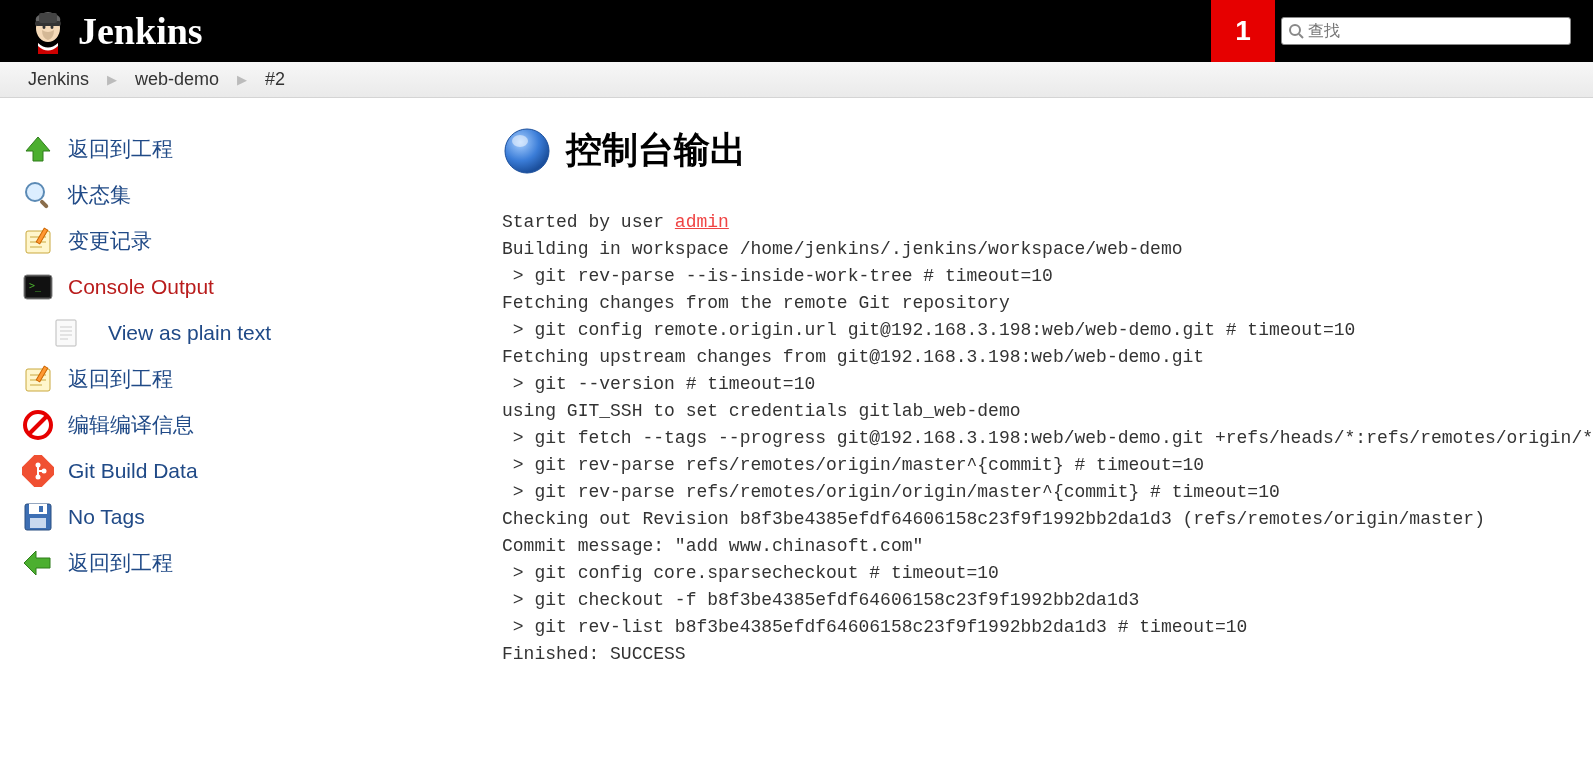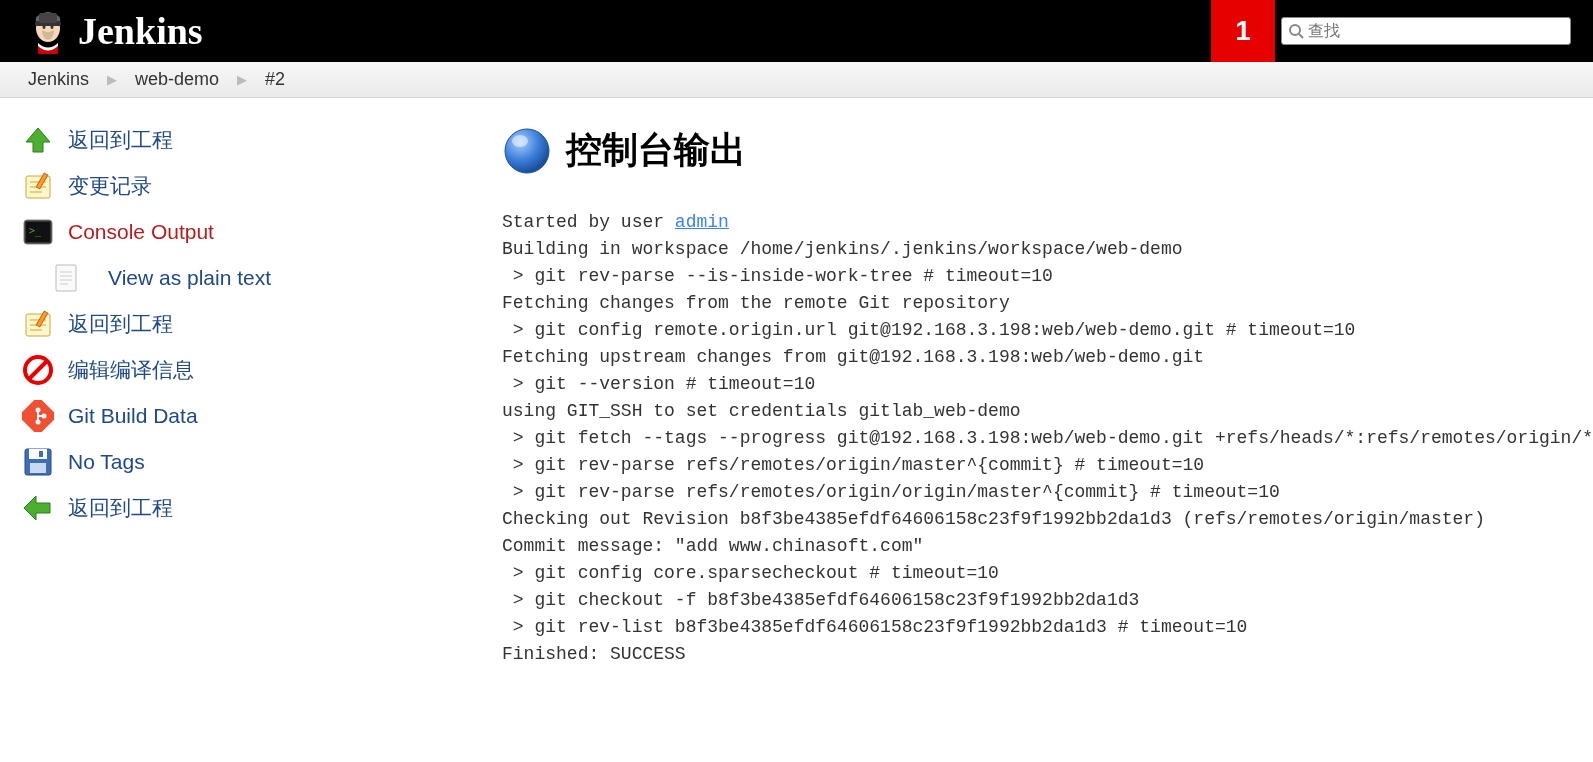--- a/index.html
+++ b/index.html
@@ -15,33 +15,33 @@
   .search-box { display: flex; align-items: center; background: #fff; border: 1px solid #888; border-radius: 3px; height: 28px; width: 290px; padding: 8px 6px; }
   .search-box input { border: none; outline: none; font-size: 16px; color: #888; flex: 1; background: transparent; }
 
   
   .breadcrumb-bar { background: linear-gradient(#f7f7f7,#eaeaea); border-bottom: 1px solid #d4d4d4; height: 36px; display: flex; align-items: center; padding-left: 24px; font-size: 18px; color: #555; }
   .breadcrumb-bar a { color: #333; text-decoration: none; padding: 0 4px; }
   .breadcrumb-sep { color: #bbb; margin: 0 14px; font-size: 13px; }
 
   
   .page-body { display: flex; }
-  .side-panel { width: 540px; padding: 19px 0 0 22px; }
+  .side-panel { width: 540px; padding: 28px 0 0 22px; }
   .side-panel .task { display: flex; align-items: center; gap: 14px; height: 46px; }
   .side-panel .task a { color: #204a87; font-size: 21px; text-decoration: none; }
   .side-panel .task.active a { font-weight: normal; color: #b91c1c; }
   .side-panel .sub-task { margin-left: 28px; gap: 26px; }
   .task-icon { width: 32px; height: 32px; display: flex; align-items: center; justify-content: center; flex-shrink: 0; }
 
   
   .main-panel { flex: 1; padding-top: 28px; }
   .page-title-row { display: flex; gap: 14px; margin-bottom: 30px; }
   .page-title { font-size: 36px; font-weight: bold; color: #000; }
   .console-output { font-family: "Courier New", monospace; font-size: 18px; line-height: 27px; color: #333; white-space: pre; }
-  .console-output a { color: #3b82f6; text-decoration: underline; }
+  .console-output a { color: #ef4444; text-decoration: underline; }
 
   
   .svg-icon { width: 32px; height: 32px; }
   .ball-blue { width: 50px; height: 50px; }
 </style>
 </head>
 <body>
 
 <div class="top-header">
   <a href="#" class="jenkins-logo">
@@ -92,20 +92,29 @@
 
     <div class="task">
       <span class="task-icon">
         <svg class="svg-icon" viewBox="0 0 32 32">
             <polygon points="16,4 28,18 21,18 21,28 11,28 11,18 4,18" fill="#4caf2f" stroke="#2e7d1b" stroke-width="1"></polygon>
           </svg>
       </span>
       <a href="#">返回到工程</a>
     </div>
 
+    <div class="task">
+      <span class="task-icon">
+        <svg class="svg-icon" viewBox="0 0 32 32">
+            <circle cx="13" cy="13" r="9" fill="#dceeff" stroke="#5b8ab5" stroke-width="2"></circle>
+            <rect x="20" y="20" width="10" height="4" rx="2" transform="rotate(45 20 20)" fill="#8a6d4b"></rect>
+          </svg>
+      </span>
+      <a href="#">状态集</a>
+    </div>
 
     <div class="task">
       <span class="task-icon">
         <svg class="svg-icon" viewBox="0 0 32 32">
             <rect x="4" y="6" width="24" height="22" rx="2" fill="#fff6cc" stroke="#c9a83e"></rect>
             <line x1="8" y1="12" x2="24" y2="12" stroke="#c9a83e"></line>
             <line x1="8" y1="17" x2="24" y2="17" stroke="#c9a83e"></line>
             <line x1="8" y1="22" x2="20" y2="22" stroke="#c9a83e"></line>
             <rect x="18" y="3" width="4" height="16" transform="rotate(30 20 11)" fill="#ff9933" stroke="#cc6600"></rect>
           </svg>

